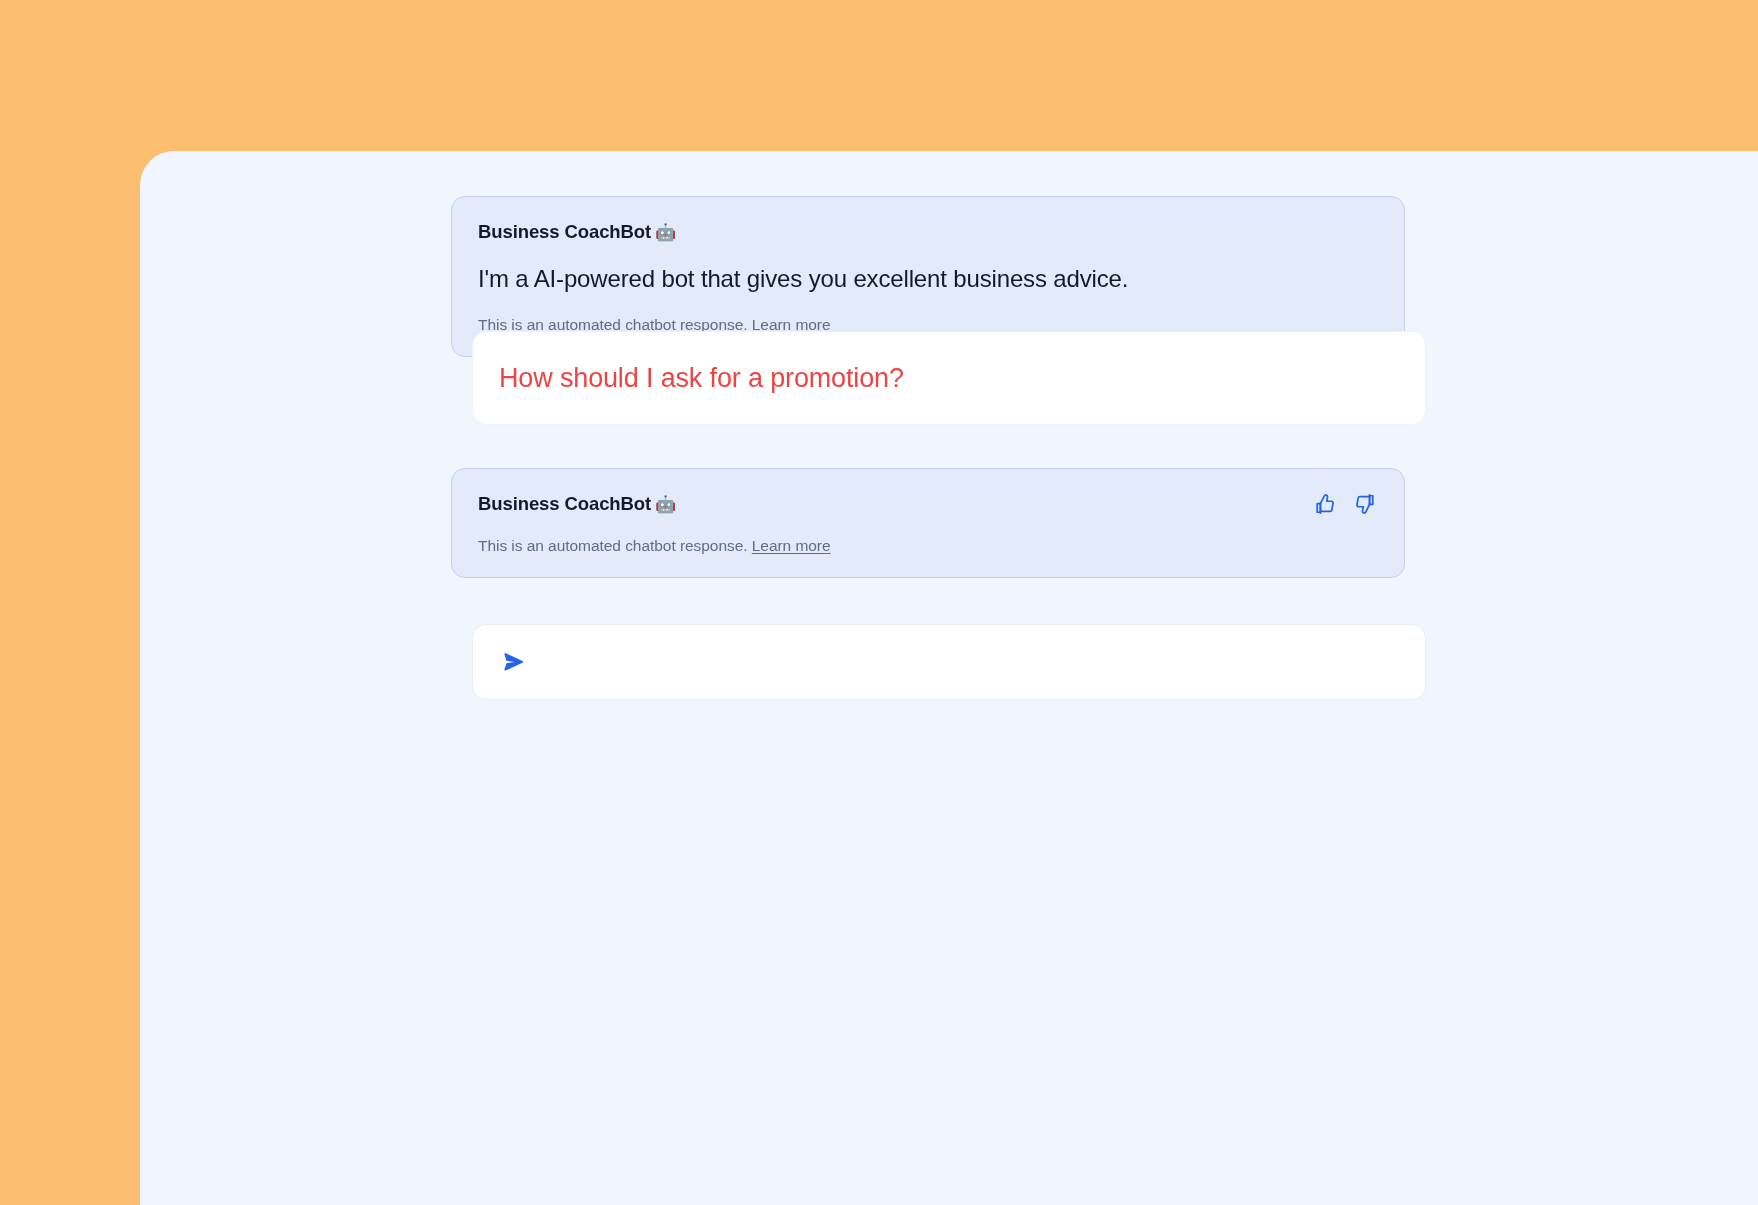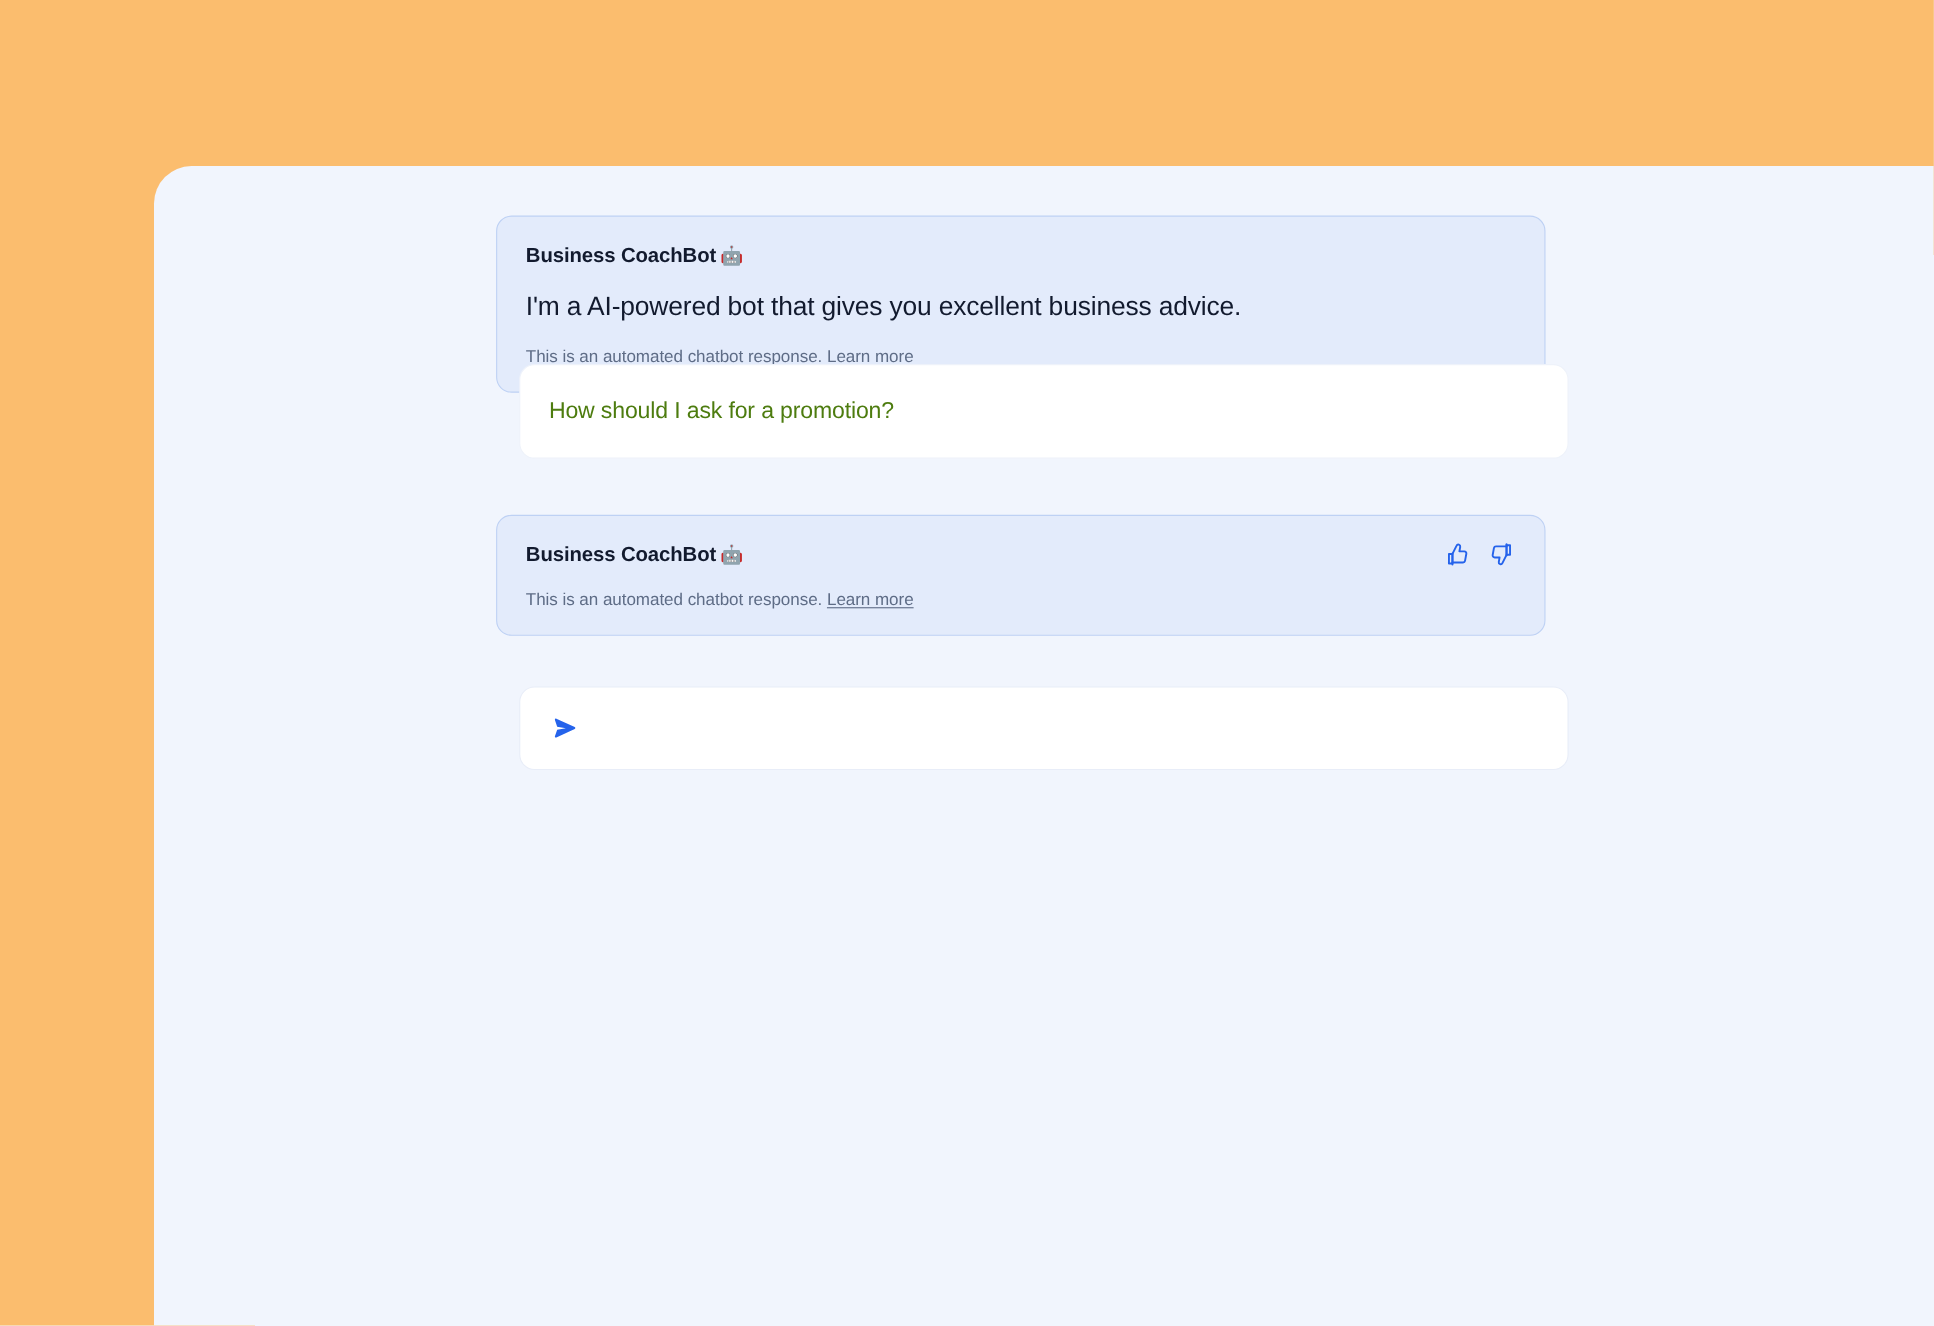--- a/index.html
+++ b/index.html
@@ -134,23 +134,23 @@
     left: 332px;
     top: 180px;
     width: 954px;
     background: #FFFFFF;
     border: 1px solid #EEF2FA;
     border-radius: 14px;
     padding: 28px 26px;
   }
 
   .user-text {
-    font-size: 21px;
+    font-size: 27px;
     line-height: 1.35;
-    color: #4d7c0f;
+    color: #ef4444;
     letter-spacing: -0.15px;
   }
 
   
   .composer {
     position: absolute;
     left: 332px;
     top: 473px;
     width: 954px;
     height: 76px;

